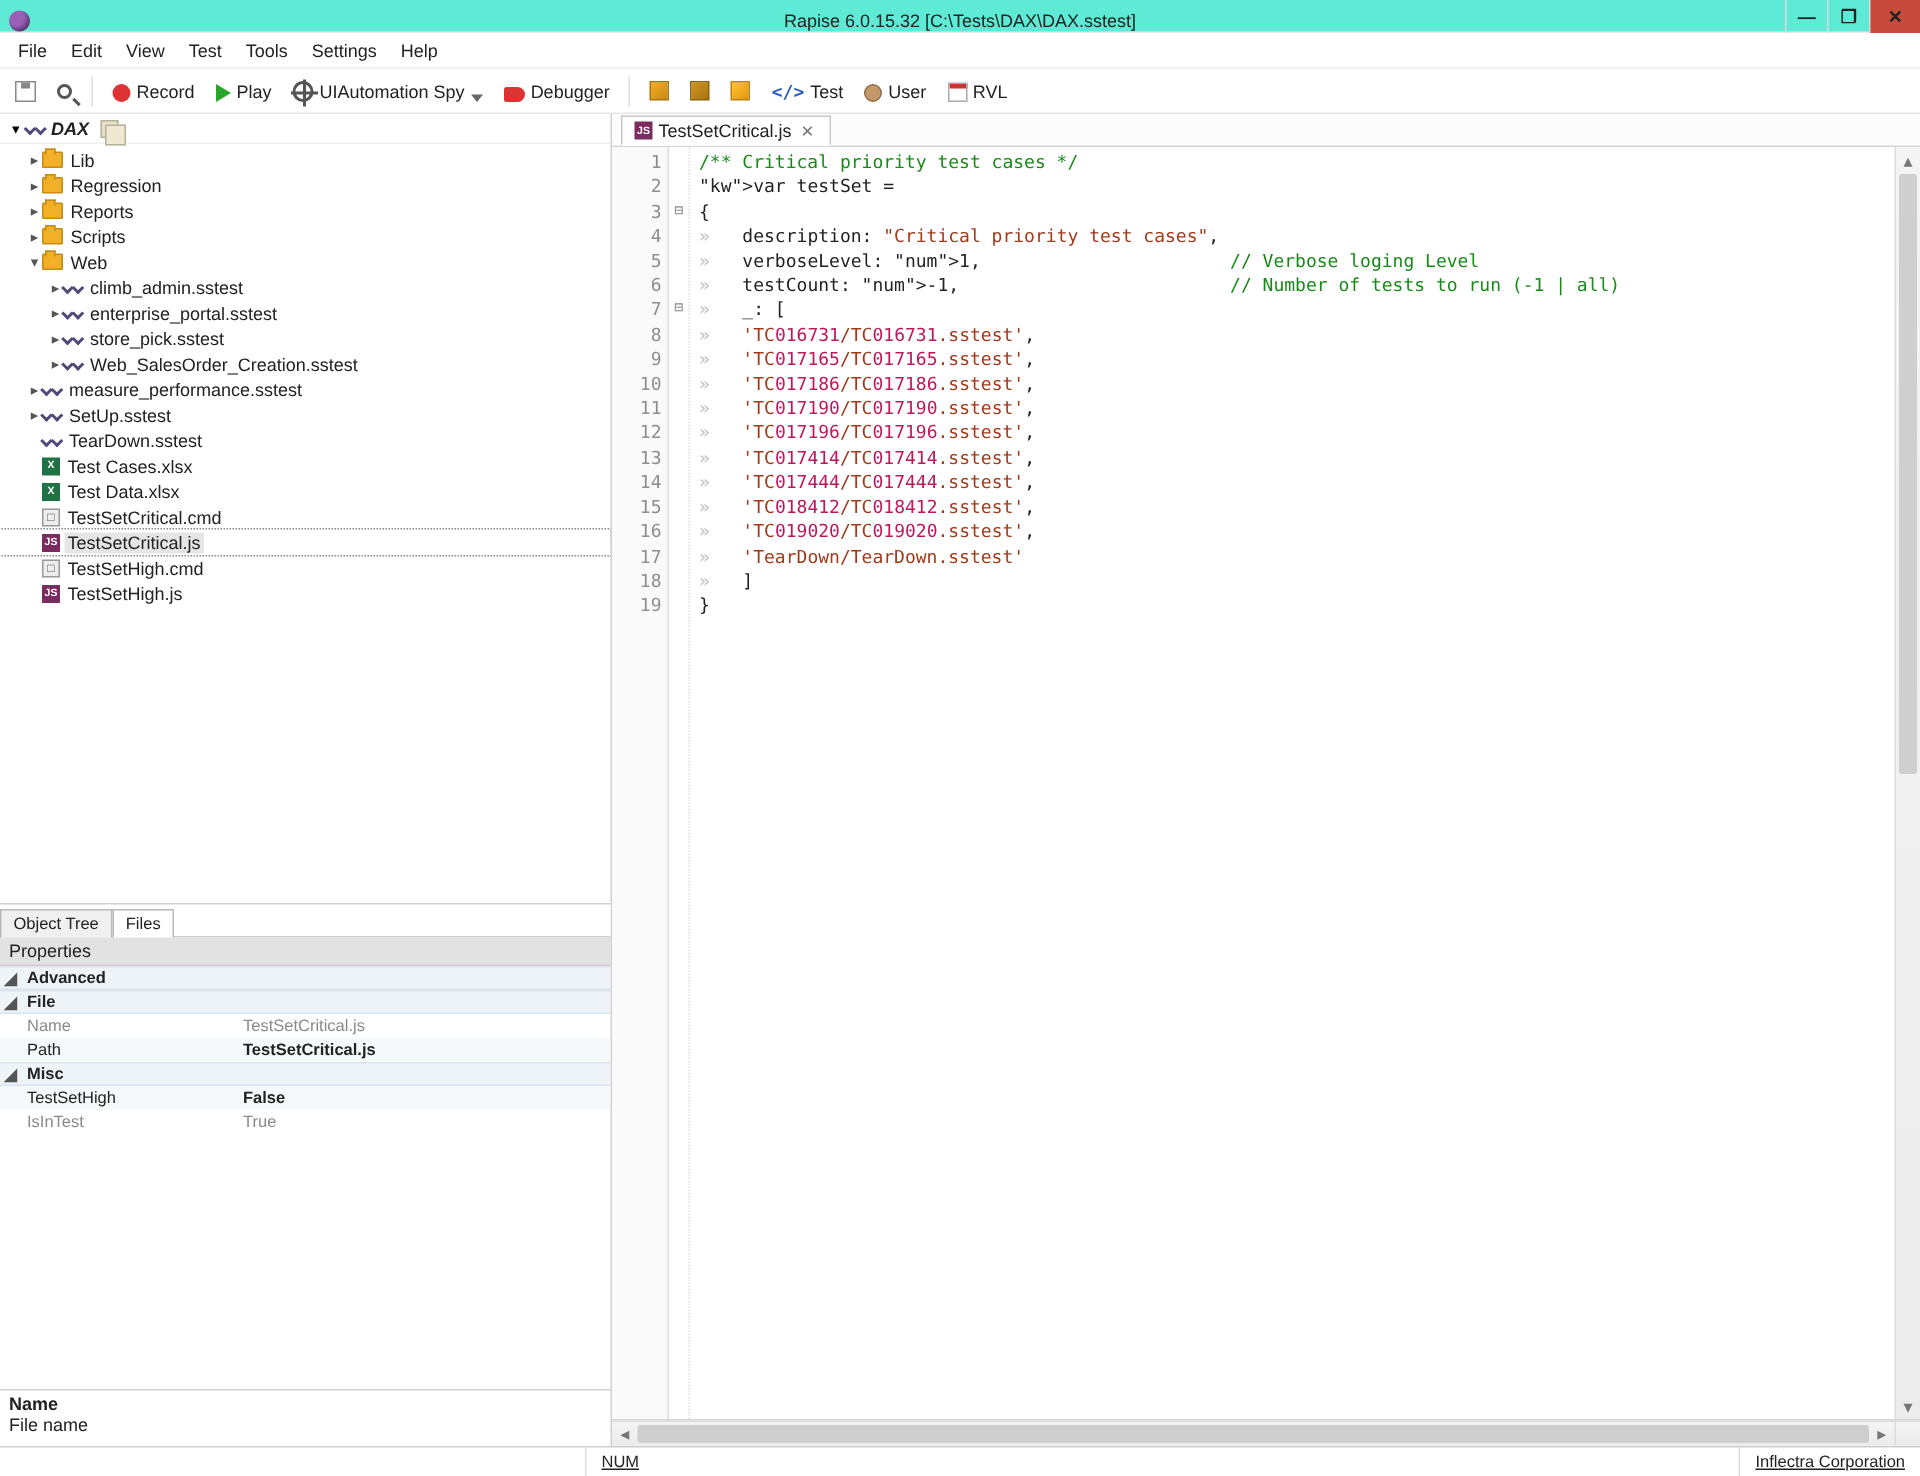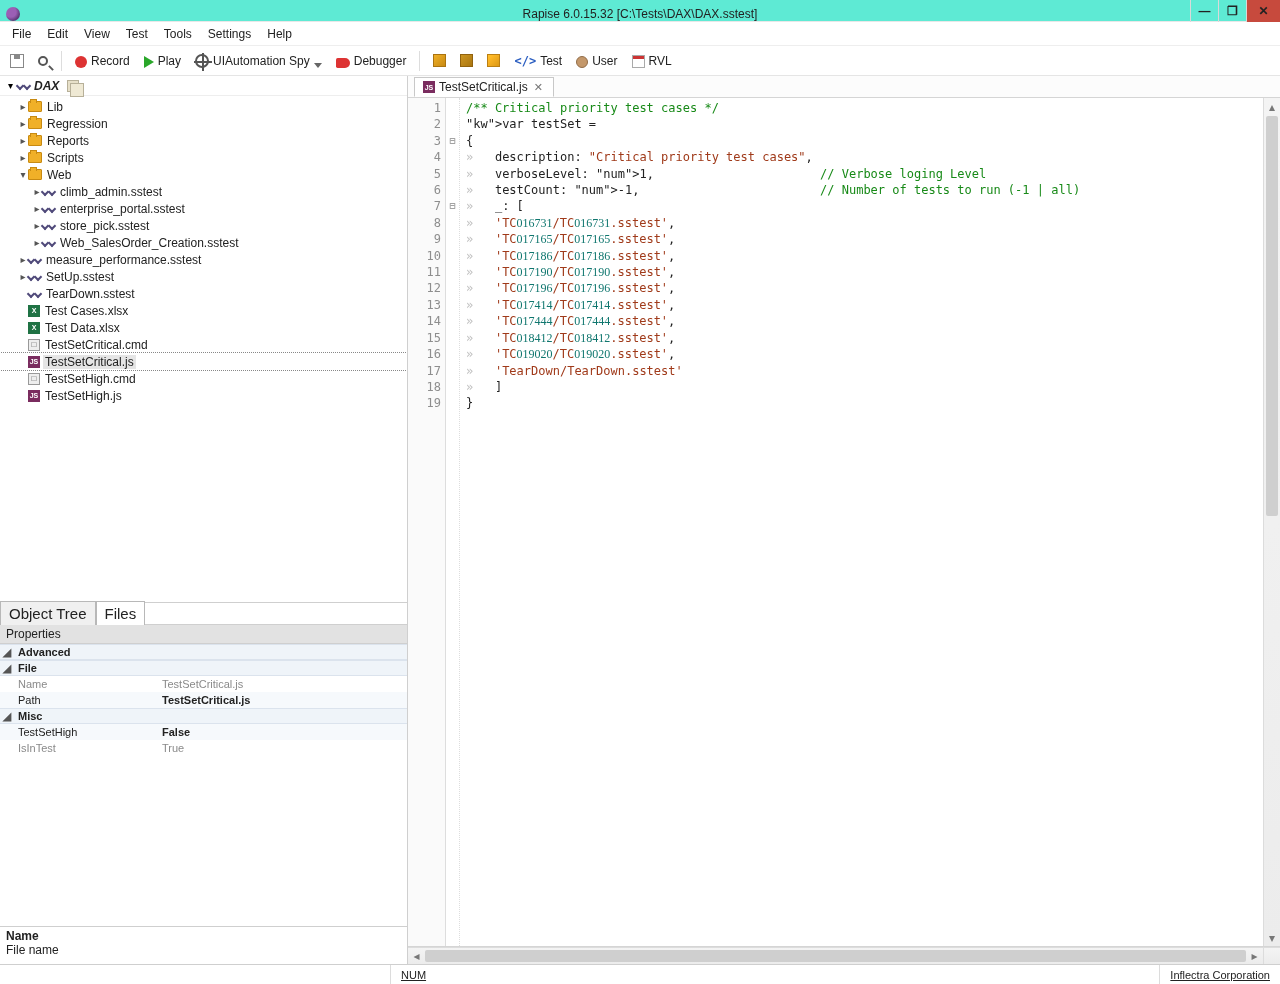--- a/index.html
+++ b/index.html
@@ -153,21 +153,21 @@
 
 .lefttabs{
   display:flex;
   border-top:1px solid #cfcfcf;
   height:22px;
   align-items:flex-end;
   background:#fff;
 }
 .lefttabs .tab{
   padding:3px 8px;
-  font-size:15px;
+  font-size:11px;
   border:1px solid #b8b8b8;
   border-bottom:none;
   background:#f0f0f0;
   position:relative;
   top:1px;
 }
 .lefttabs .tab.active{background:#fff;z-index:2;}
 
 
 .props{
@@ -246,21 +246,21 @@
   padding:2px 0 0 6px;
   font-family:Consolas,monospace;
   font-size:12px;
   line-height:16.4px;
   white-space:pre;
   overflow:hidden;
   position:relative;
 }
 .wsdot{color:#c0c0c0;}
 .cmt{color:#188a18;}
-.num{color:#0f766e;font-family:Liberation Serif, serif;}
+.num{color:#be185d;}
 .str{color:#a03a1a;}
 .edscroll-v{
   width:17px;
   background:linear-gradient(#f4f4f4,#ececec);
   border-left:1px solid #dcdcdc;
   position:relative;
 }
 .edscroll-v .arrow{height:17px;display:flex;align-items:center;justify-content:center;color:#777;}
 .edscroll-v .thumb{position:absolute;left:2px;right:2px;background:#cfcfcf;border-radius:2px;}
 .edscroll-h{

